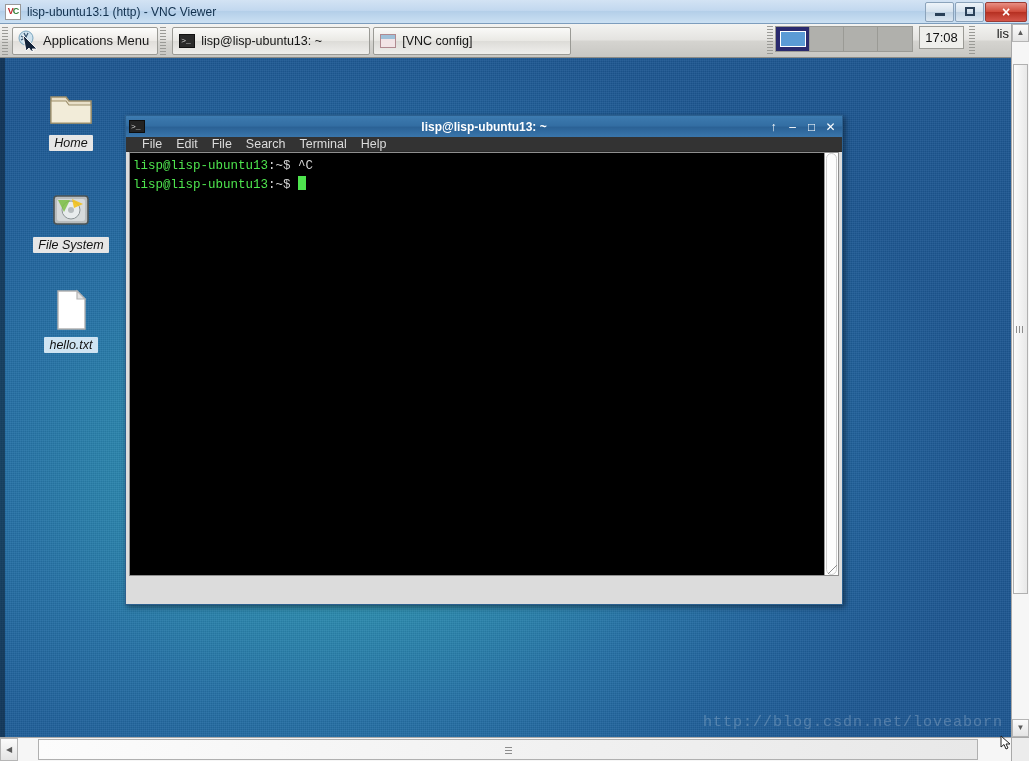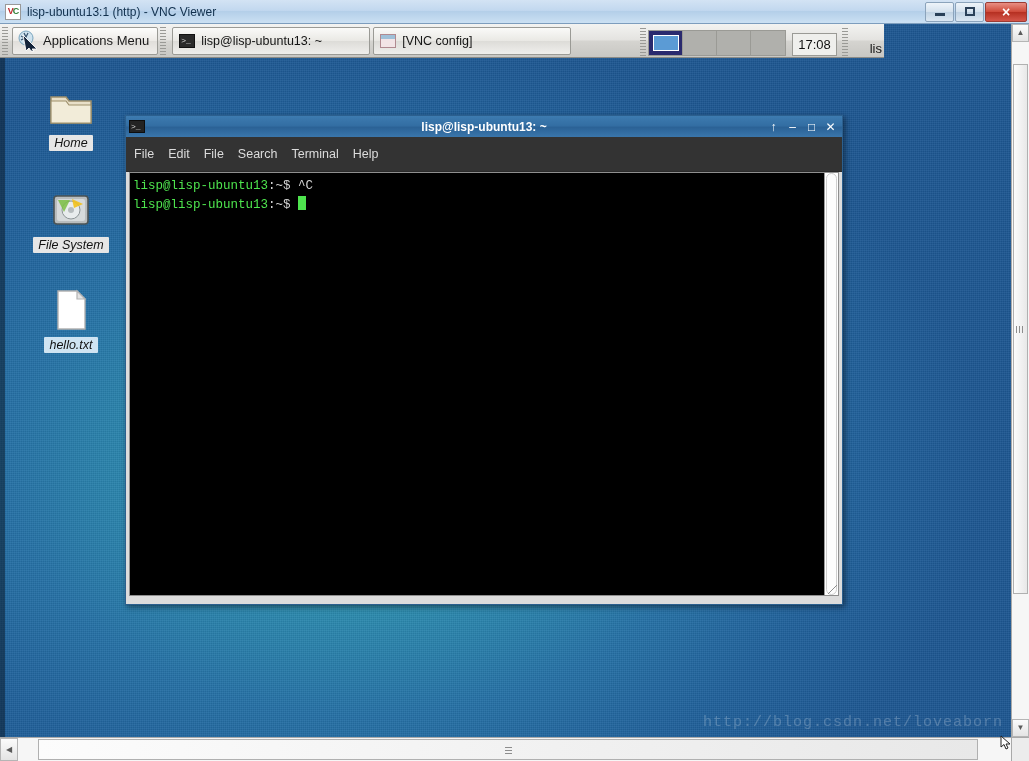--- a/index.html
+++ b/index.html
@@ -137,21 +137,21 @@
     font-size: 15px;
     letter-spacing: 1px;
     color: rgba(255,255,255,0.22);
     white-space: nowrap;
   }
 
   
   .xfce-panel {
     position: absolute;
     left: 0; top: 0;
-    width: 884px;
+    width: 1011px;
     height: 34px;
     background: linear-gradient(to bottom, #f3f3f1 0%, #e4e3e0 48%, #d5d4d0 52%, #c8c7c3 100%);
     border-bottom: 1px solid #8a8a86;
     box-sizing: border-box;
     display: flex;
     align-items: center;
   }
   .panel-handle {
     width: 6px;
     height: 28px;
@@ -235,21 +235,21 @@
   }
   .task-label {
     font-size: 12.5px;
     color: #141414;
     white-space: nowrap;
     overflow: hidden;
     text-overflow: clip;
   }
   .panel-right {
     display: flex;
-    align-items: flex-end;
+    align-items: flex-start;
     height: 30px;
     flex: 0 0 auto;
     margin-right: 2px;
   }
   .pager {
     display: flex;
     align-items: center;
     height: 26px;
     border: 1px solid #9a9a95;
     box-sizing: border-box;
@@ -377,25 +377,25 @@
   }
   .term-btn {
     color: #ffffff;
     font-size: 12px;
     line-height: 1;
     font-family: "Liberation Sans", sans-serif;
     width: 11px;
     text-align: center;
   }
   .term-menubar {
-    height: 35px;
+    height: 15px;
     background: #333333;
     display: flex;
-    align-items: center;
-    padding-left: 8px;
+    align-items: flex-start;
+    padding-left: 16px;
     box-sizing: border-box;
     border-bottom: 1px solid #2a2a2a;
   }
   .menu-item {
     font-size: 12.5px;
     color: #dcdcdc;
     margin-right: 14px;
     white-space: nowrap;
   }
   .term-body {

